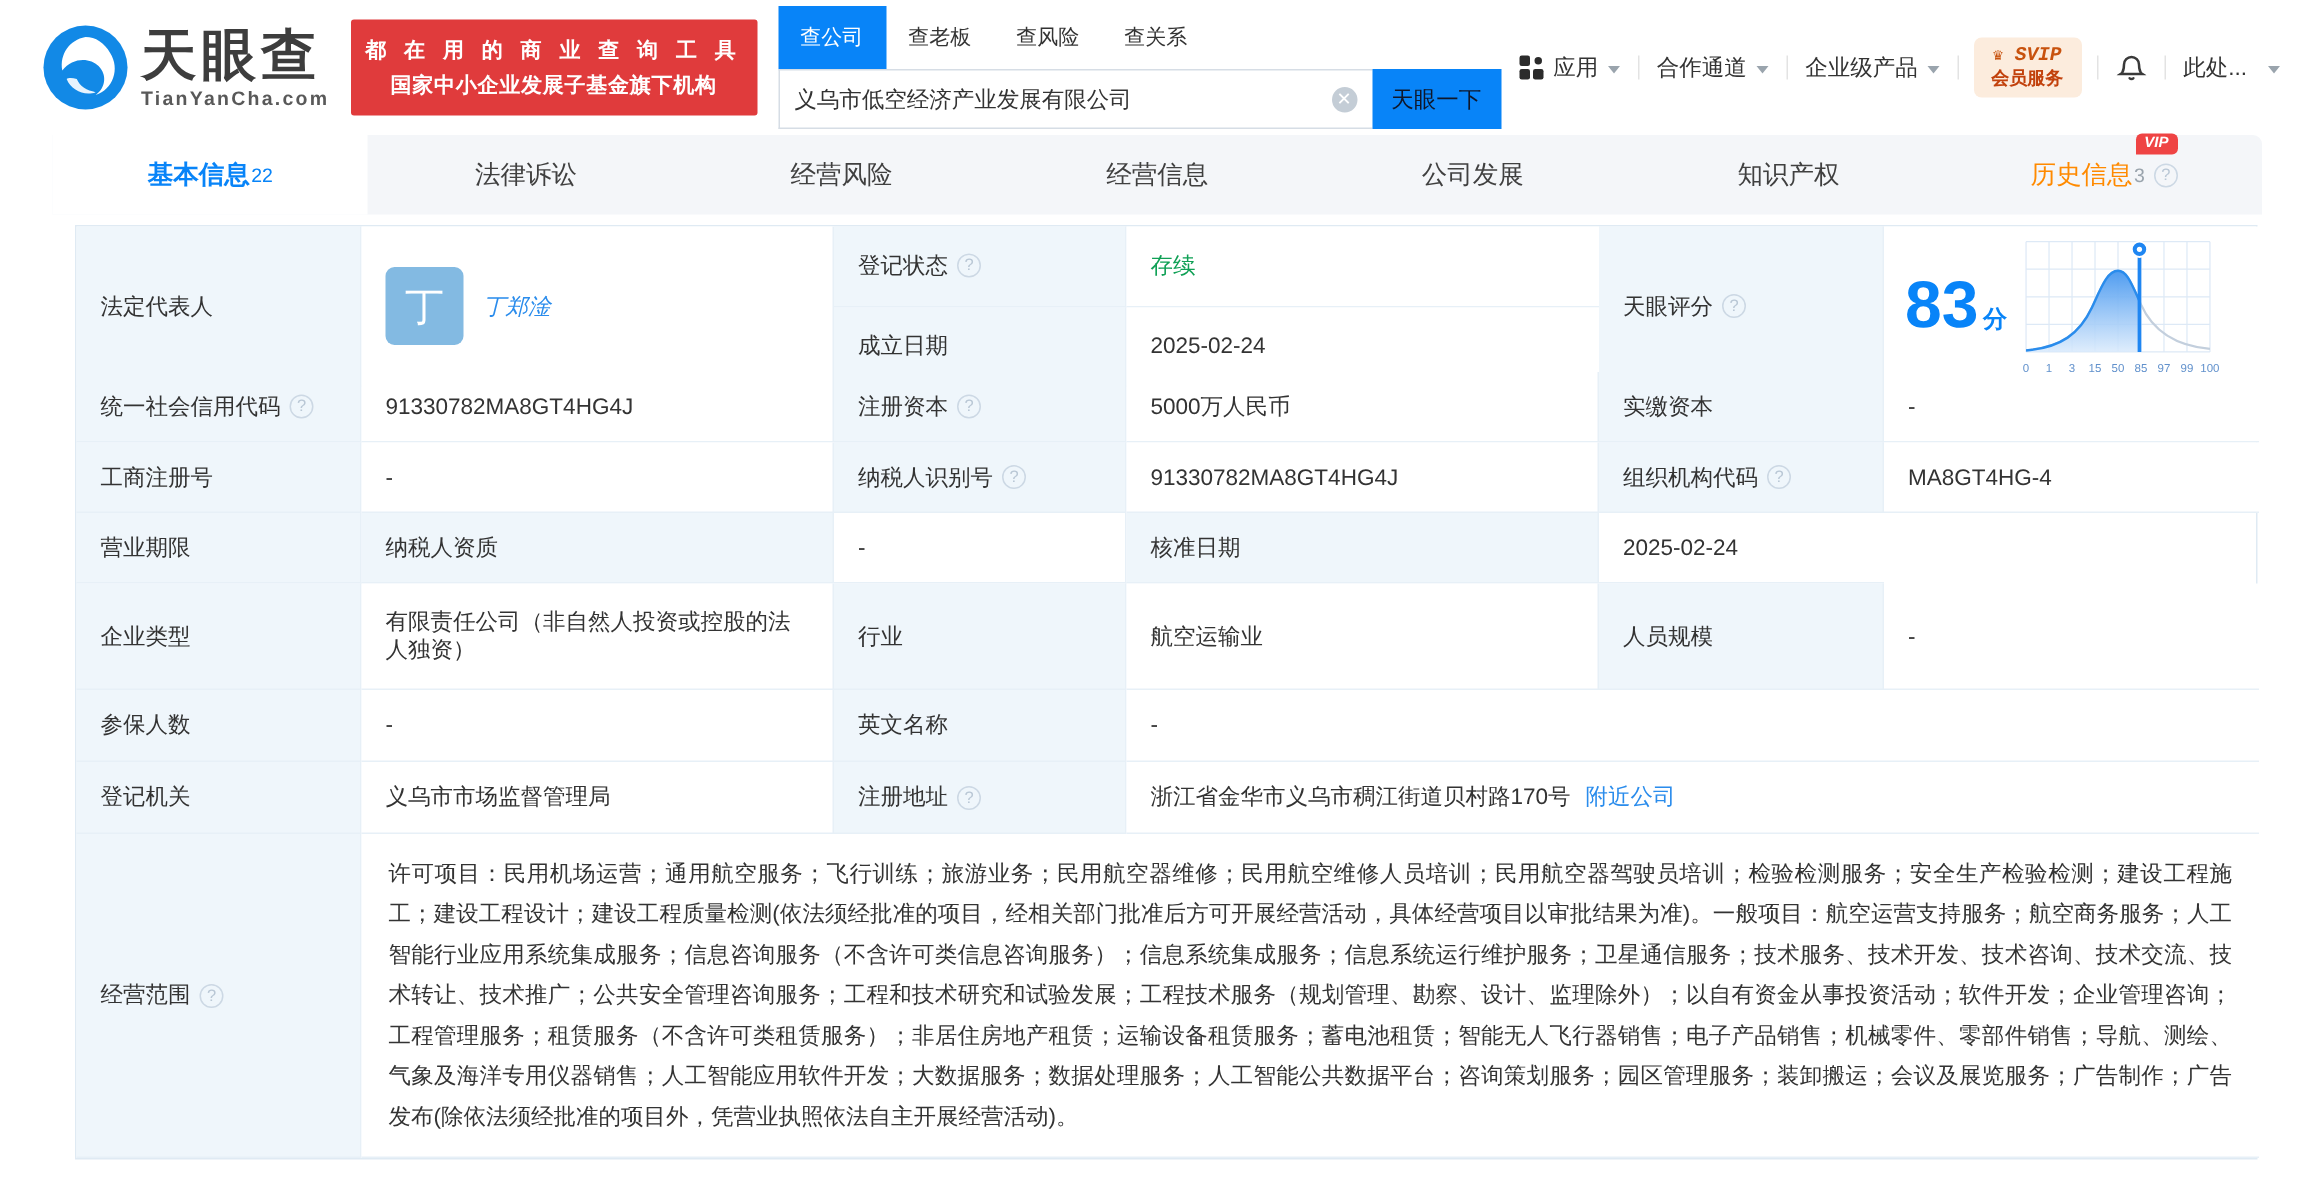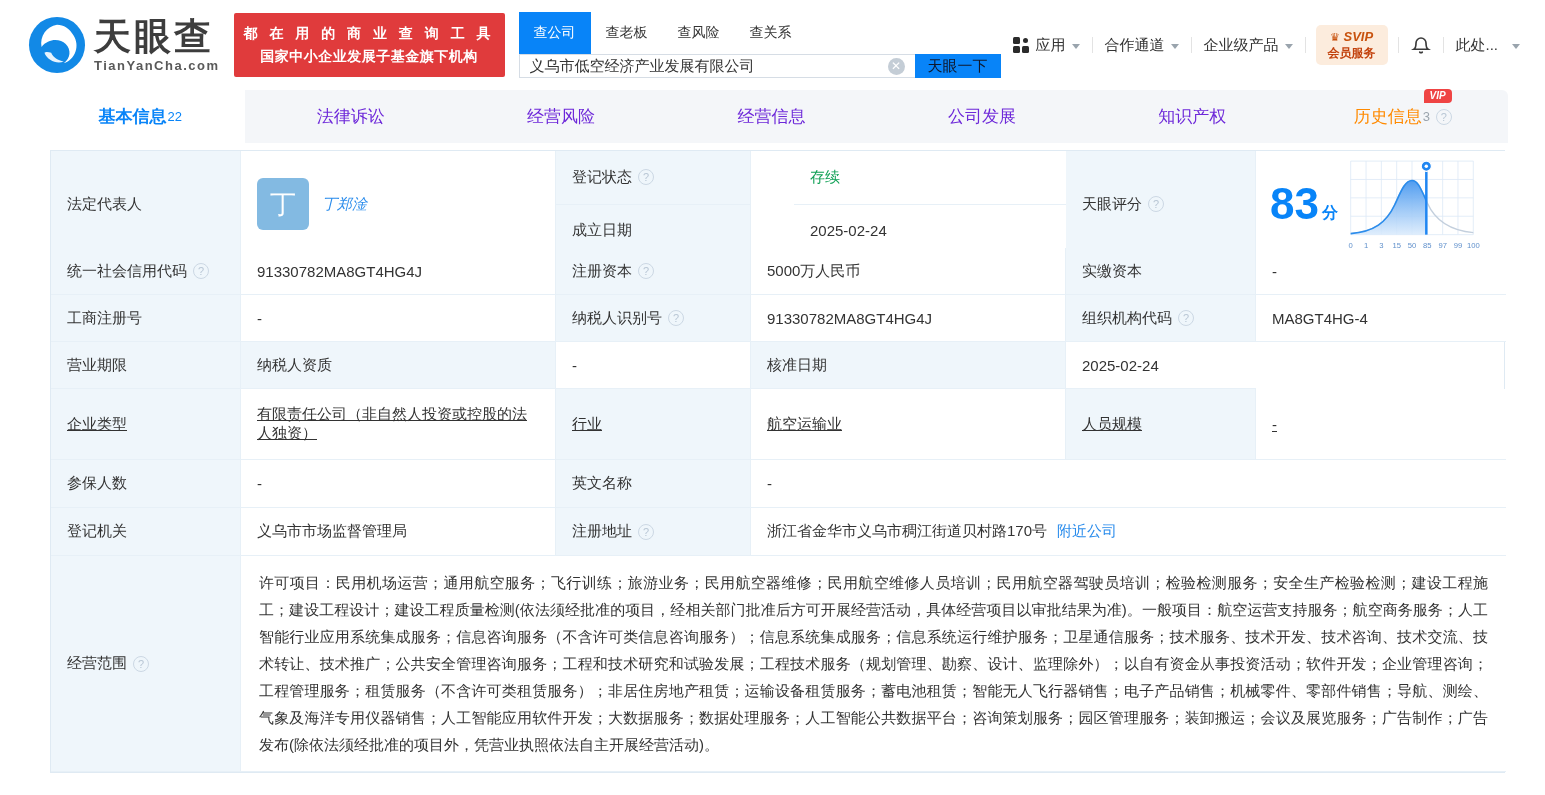--- a/index.html
+++ b/index.html
@@ -15,74 +15,74 @@
   .logo-domain { font-size:13px; font-weight:700; color:#595959; letter-spacing:1.5px; margin-top:3px; }
   .slogan { margin-left:14px; background:#e03b3c; color:#fff; text-align:center;
     padding:9px 10px; border-radius:2px; line-height:1.65; flex:none; }
   .slogan-l1 { font-size:14px; font-weight:700; letter-spacing:4px; }
   .slogan-l2 { font-size:14px; font-weight:700; letter-spacing:0.5px; }
 
   .search-wrap { margin-left:14px; width:482px; flex:none; }
   .search-tabs { display:flex; font-size:14px; }
   .search-tab { padding:12px 15px; cursor:pointer; color:#333; }
   .search-tab.active { background:#0884f8; color:#fff; }
-  .search-row { display:flex; height:24px; }
+  .search-row { display:flex; height:40px; }
   .search-box { flex:1; display:flex; align-items:center; border:1px solid #d6dde5; border-right:none; background:#fff; }
   .search-input { flex:1; border:none; outline:none; font-size:15px; color:#333; padding:0 10px;
     font-family:"Liberation Sans","DejaVu Sans",sans-serif; }
   .clear-icon { width:17px; height:17px; border-radius:50%; background:#c4cdd6; color:#fff;
     font-size:12px; line-height:17px; text-align:center; margin-right:10px; cursor:pointer; flex:none; }
   .search-btn { width:86px; background:#0884f8; color:#0f172a; border:none; font-size:15px;
     cursor:pointer; font-family:inherit; }
 
   .top-nav { margin-left:auto; display:flex; align-items:center; white-space:nowrap; }
   .nav-item { display:flex; align-items:center; font-size:15px; color:#333; cursor:pointer; padding:0 12px; }
   .nav-sep { width:1px; height:16px; background:#e3e3e3; }
   .caret { width:0; height:0; border-left:4px solid transparent; border-right:4px solid transparent;
     border-top:5px solid #9aa4ad; margin-left:6px; margin-top:2px; }
   .grid-icon { display:inline-grid; grid-template-columns:7px 7px; grid-template-rows:7px 7px;
     gap:2px; margin-right:7px; }
   .grid-icon i { background:#2b2b2b; border-radius:1.5px; }
   .grid-icon i.dot { border-radius:50%; width:5px; height:5px; margin:1px; }
   .svip-badge { background:#fcecdd; border-radius:5px; padding:4px 12px; text-align:center;
-    line-height:1.25; cursor:pointer; margin:0 10px; }
+    line-height:1.25; cursor:pointer; margin:0 10px;font-family:Liberation Mono, monospace; }
   .svip-l1 { color:#c8520e; font-size:13px; font-weight:700; font-style:italic; }
   .svip-l1 .crown { font-style:normal; font-size:11px; }
   .svip-l2 { color:#c2410c; font-size:12px; font-weight:700; }
   .bell { padding:0 12px; cursor:pointer; display:flex; align-items:center; }
 
   
   .tabbar { margin:0 37px 0 35px; height:53px; display:flex; background:#f4f6f9; border-radius:0 6px 0 0; }
   .tab { flex:1; display:flex; align-items:center; justify-content:center; font-size:17px;
-    color:#6d28d9; cursor:pointer; position:relative; }
+    color:#404040; cursor:pointer; position:relative; }
   .tab.active { background:#fff; color:#0884f8; font-weight:700; }
   .tab .count { font-size:13px; margin-left:1px; color:#0884f8; font-weight:400; }
   .tab.history { color:#ff8a00; }
   .tab.history .count { color:#9aa4ad; }
   .tab .label-rel { position:relative; }
   .vip-chip { position:absolute; top:-16px; right:-30px; background:#ef4444; color:#fff;
     font-size:10px; font-style:italic; font-weight:700; padding:1px 6px 2px; border-radius:4px 4px 4px 0; }
   .q { width:16px; height:16px; border-radius:50%; border:1px solid #ccd8e4; color:#b9c7d5;
     font-size:11px; display:inline-flex; align-items:center; justify-content:center;
     margin-left:6px; flex:none; cursor:pointer; }
 
   
   .info-table { margin:7px 40px 0 50px; width:1455px; border:1px solid #dfeaf3; }
   .grid-row { display:grid; }
   .cell { border-bottom:1px solid #e7f0f7; border-right:1px solid #e7f0f7; display:flex;
     align-items:center; padding:10px 16px; font-size:15px; background:#fff; }
   .cell:last-child { border-right:none; }
   .lbl { background:#eff6fb; color:#333; }
   .row-std { grid-template-columns:190px 315px 195px 315px 190px 250px; min-height:47px; }
-  .row-type { grid-template-columns:190px 315px 195px 315px 190px 250px; min-height:71px;text-decoration:underline; }
+  .row-type { grid-template-columns:190px 315px 195px 315px 190px 250px; min-height:71px; }
   .row-span4 { grid-template-columns:190px 315px 195px 755px; min-height:48px; }
   .row-scope { grid-template-columns:190px 1265px; }
   .row1 { grid-template-columns:190px 315px 510px 190px 250px; height:97px; }
   .row1-mid { display:grid; grid-template-rows:1fr 1fr; }
-  .row1-mid .sub { display:grid; grid-template-columns:195px 315px;gap:43px; }
+  .row1-mid .sub { display:grid; grid-template-columns:195px 315px; }
   .row1-mid .sub .cell { height:100%; }
   .green { color:#0fa055; }
   .link { color:#2a8cec; cursor:pointer; text-decoration:none; }
   .avatar { width:52px; height:52px; border-radius:6px; background:#83bae2; color:#fff;
     font-size:26px; display:flex; align-items:center; justify-content:center; flex:none; cursor:pointer; }
   .rep-name { margin-left:13px; font-size:15px;font-style:italic; }
   .score-cell { padding:6px 10px 6px 14px; }
   .score-num { font-size:44px; font-weight:700; color:#0884f8; line-height:1; }
   .score-unit { font-size:16px; color:#0884f8; font-weight:700; margin:18px 6px 0 3px; }
   .scope-text { line-height:27px; text-align:justify; padding:13px 18px; align-items:flex-start; }

